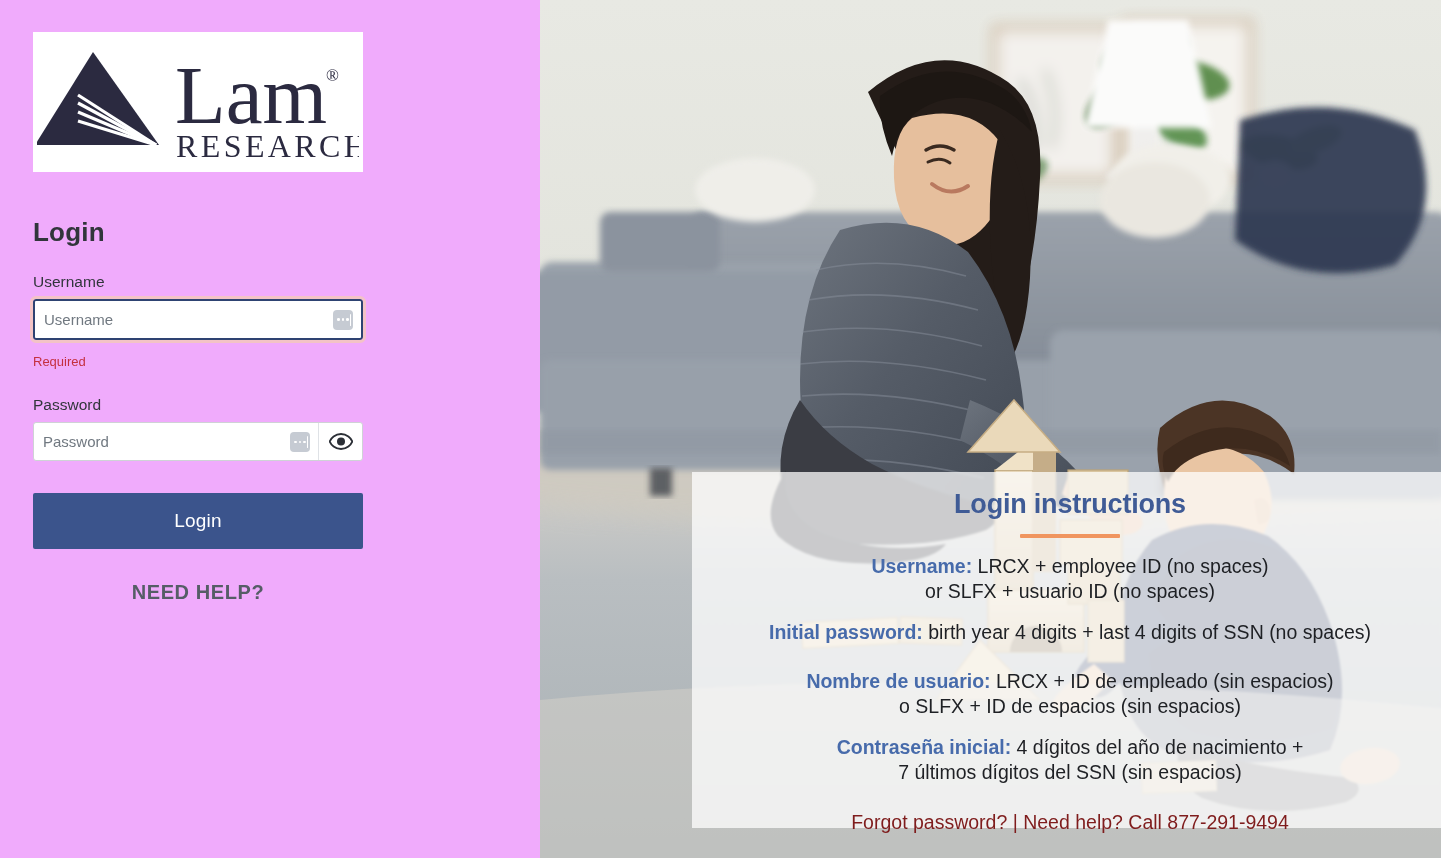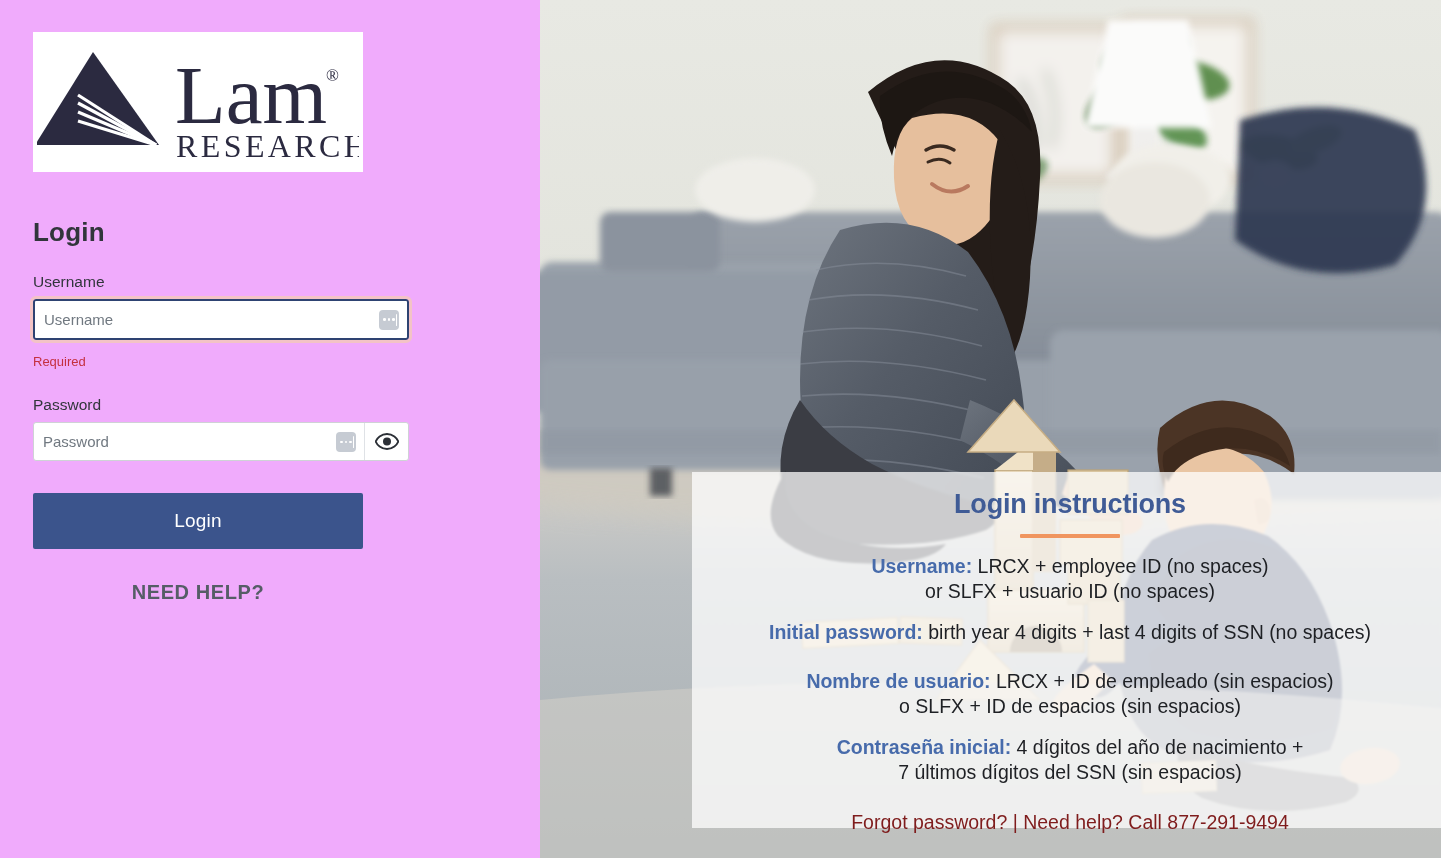--- a/index.html
+++ b/index.html
@@ -46,21 +46,21 @@
   .login-title {
     margin-top: 46px;
     font-size: 26px;
     font-weight: 700;
     color: #31353b;
     letter-spacing: 0.2px;
     line-height: 1.1;
   }
 
   
-  .field-group { margin-top: 26px; width: 376px; }
+  .field-group { margin-top: 26px; width: 330px; }
   .field-label {
     font-size: 15.5px;
     color: #31353b;
     margin-bottom: 8px;
     display: block;
     line-height: 1.2;
   }
 
   .input-shell {
     position: relative;

